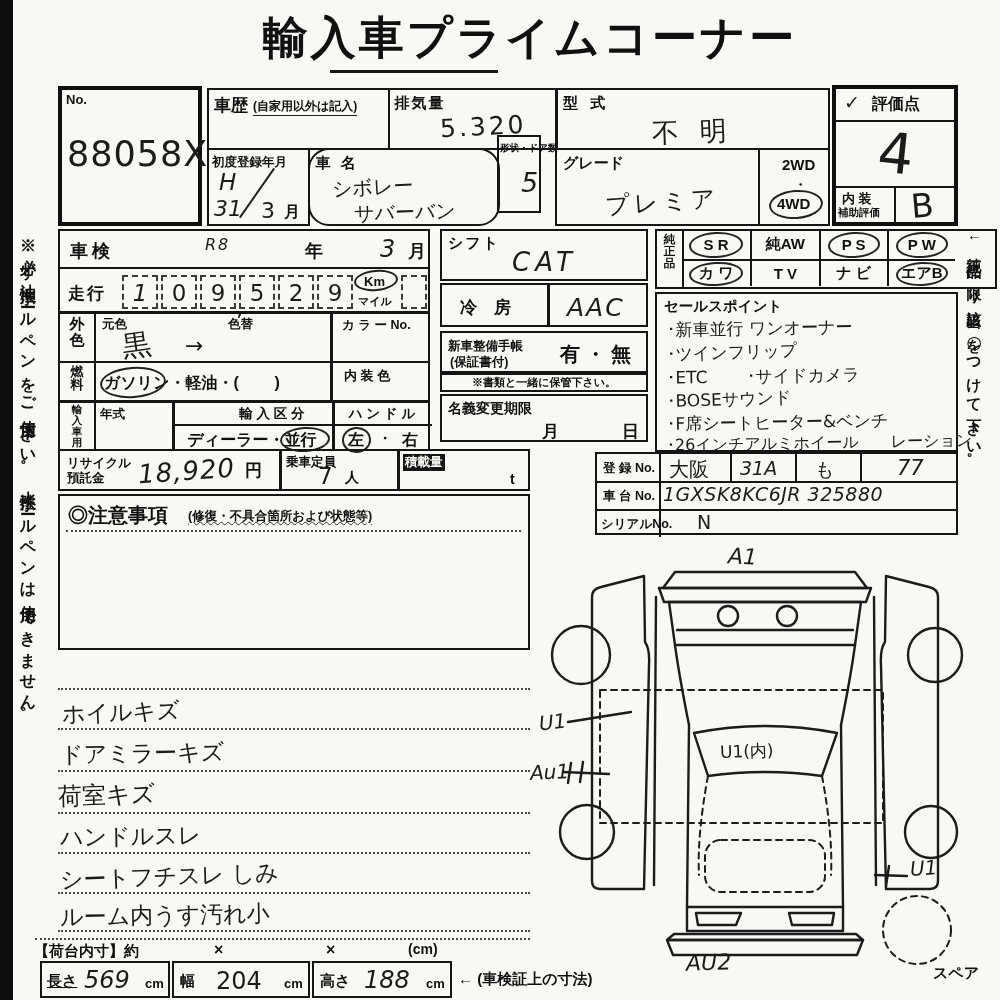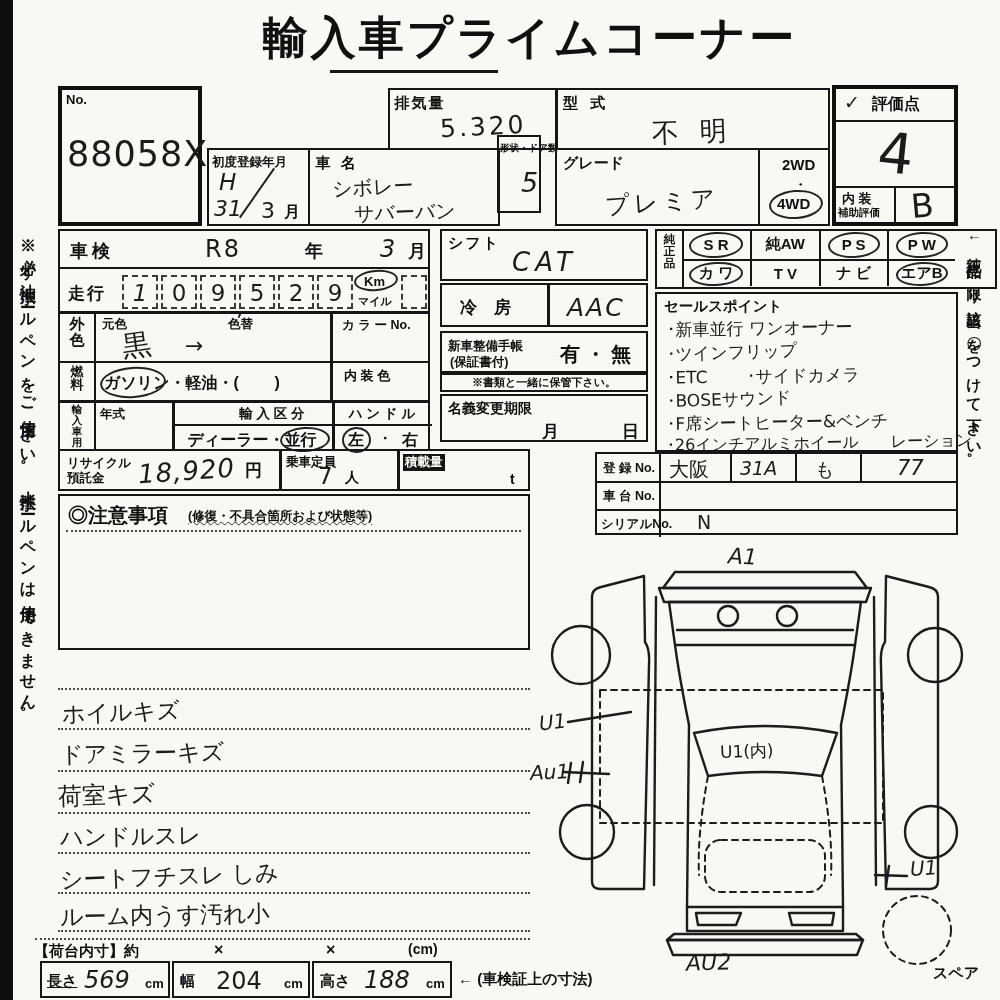--- a/index.html
+++ b/index.html
@@ -39,38 +39,42 @@
 
   <div class="abs pr vtext" style="left:17px;top:228px;height:560px;font-size:16px;">※必ず油性ボールペンをご使用下さい。水性ボールペンは使用できません。</div>
 
   <div class="abs pr vtext" style="left:964px;top:226px;height:410px;font-size:15px;">←純正品に限り該当に〇をつけて下さい。</div>
 
   <div class="abs thick" style="left:58px;top:86px;width:144px;height:140px;">
     <span class="abs pr" style="left:4px;top:2px;font-size:13px;">No.</span>
     <span class="abs hw" style="left:5px;top:44px;font-size:35px;letter-spacing:1px;white-space:nowrap;">88058X</span>
   </div>
 
+  <div class="abs box" style="left:207px;top:88px;width:183px;height:62px;">
+    <span class="abs pr" style="left:5px;top:4px;font-size:17px;">車歴</span>
+    <span class="abs pr" style="left:44px;top:8px;font-size:12px;border-bottom:1.5px solid #222;">(自家用以外は記入)</span>
+  </div>
   <div class="abs box" style="left:387.5px;top:88px;width:170px;height:62px;">
     <span class="abs pr" style="left:5px;top:4px;font-size:15px;letter-spacing:2px;">排気量</span>
     <span class="abs hw" style="left:50px;top:22px;font-size:25px;transform:rotate(-3deg);letter-spacing:3px;">5.320</span>
   </div>
   <div class="abs box" style="left:555px;top:88px;width:275px;height:62px;">
     <span class="abs pr" style="left:6px;top:4px;font-size:15px;letter-spacing:4px;">型 式</span>
     <span class="abs hw" style="left:95px;top:24px;font-size:27px;letter-spacing:6px;transform:rotate(-2deg);">不 明</span>
   </div>
 
   <div class="abs box" style="left:207px;top:147.5px;width:103px;height:78px;">
     <span class="abs pr" style="left:3px;top:4px;font-size:12.5px;">初度登録年月</span>
     <span class="abs hw" style="left:10px;top:19px;font-size:23px;font-style:italic;">H</span>
     <span class="abs hw" style="left:5px;top:46px;font-size:22px;font-style:italic;">31</span>
     <div class="abs" style="left:18px;top:42px;width:60px;height:2px;background:#222;transform:rotate(-55deg);"></div>
     <span class="abs hw" style="left:52px;top:48px;font-size:22px;">3</span>
     <span class="abs pr" style="left:75px;top:52px;font-size:16px;">月</span>
   </div>
-  <div class="abs box" style="left:307.5px;top:147.5px;width:192px;height:78px;">
+  <div class="abs box" style="left:307.5px;top:147.5px;width:192px;height:78px;border-radius:21px;">
     <span class="abs pr" style="left:6px;top:4px;font-size:15px;letter-spacing:3px;">車 名</span>
     <span class="abs hw" style="left:22px;top:24px;font-size:20px;transform:rotate(-3deg);">シボレー</span>
     <span class="abs hw" style="left:44px;top:49px;font-size:20px;transform:rotate(-2deg);">サバーバン</span>
   </div>
   <div class="abs box" style="left:497px;top:135px;width:44px;height:78px;">
     <span class="abs pr" style="left:1px;top:5px;font-size:9.5px;white-space:nowrap;">形状・ドア数</span>
     <span class="abs hw" style="left:22px;top:30px;font-size:27px;font-style:italic;">5</span>
   </div>
   <div class="abs box" style="left:555px;top:147.5px;width:205px;height:78px;">
     <span class="abs pr" style="left:6px;top:4px;font-size:15px;">グレード</span>
@@ -93,21 +97,21 @@
       <div class="abs" style="left:0;top:0;width:58px;height:100%;border-right:2.5px solid #151515;">
         <span class="abs pr" style="left:6px;top:2px;font-size:13px;">内 装</span>
         <span class="abs pr" style="left:2px;top:18px;font-size:10.5px;">補助評価</span>
       </div>
       <span class="abs hw" style="left:75px;top:-2px;font-size:33px;transform:rotate(-5deg);">B</span>
     </div>
   </div>
 
   <div class="abs box" style="left:58px;top:229px;width:372px;height:40px;">
     <span class="abs pr" style="left:10px;top:8px;font-size:18px;letter-spacing:4px;">車検</span>
-    <span class="abs hw" style="left:145px;top:4px;font-size:24px;letter-spacing:2px;text-align:right;">R8</span>
+    <span class="abs hw" style="left:145px;top:4px;font-size:16px;font-style:italic;letter-spacing:2px;text-align:right;">R8</span>
     <span class="abs pr" style="left:245px;top:8px;font-size:18px;">年</span>
     <span class="abs hw" style="left:320px;top:4px;font-size:24px;font-style:italic;">3</span>
     <span class="abs pr" style="left:348px;top:8px;font-size:18px;">月</span>
   </div>
 
   <div class="abs box" style="left:58px;top:266.5px;width:372px;height:47px;">
     <span class="abs pr" style="left:8px;top:13px;font-size:17px;letter-spacing:2px;">走行</span>
     <div class="abs dashbox" style="left:62px;top:6px;width:36px;height:34px;text-align:center;">
       <span class="hw" style="font-size:23px;line-height:32px;font-style:italic;">1</span></div>
     <div class="abs dashbox" style="left:101px;top:6px;width:36px;height:34px;text-align:center;">
@@ -257,20 +261,21 @@
       <div class="abs vline" style="left:133px;top:0;height:100%;width:2px;"></div>
       <span class="abs hw" style="left:143px;top:3px;font-size:19px;font-style:italic;">31A</span>
       <div class="abs vline" style="left:198px;top:0;height:100%;width:2px;"></div>
       <span class="abs hw" style="left:218px;top:3px;font-size:19px;">も</span>
       <div class="abs vline" style="left:263px;top:0;height:100%;width:2px;"></div>
       <span class="abs hw" style="left:300px;top:2px;font-size:21px;font-style:italic;">77</span>
     </div>
     <div class="abs" style="left:0;top:27px;width:100%;height:28px;border-bottom:2px solid #151515;">
       <span class="abs pr" style="left:6px;top:7px;font-size:12.5px;">車 台 No.</span>
       <div class="abs vline" style="left:62px;top:0;height:100%;width:2px;"></div>
+      <span class="abs hw" style="left:66px;top:2px;font-size:19px;font-style:italic;white-space:nowrap;letter-spacing:0.5px;">1GXSK8KC6JR 325880</span>
     </div>
     <div class="abs" style="left:0;top:55px;width:100%;height:28px;">
       <span class="abs pr" style="left:4px;top:7px;font-size:12.5px;">シリアルNo.</span>
       <div class="abs vline" style="left:62px;top:0;height:100%;width:2px;"></div>
       <span class="abs hw" style="left:100px;top:2px;font-size:19px;">N</span>
     </div>
   </div>
 
   <div class="abs box" style="left:58px;top:494px;width:472px;height:156px;">
     <span class="abs pr" style="left:8px;top:6px;font-size:20px;">◎注意事項</span>

